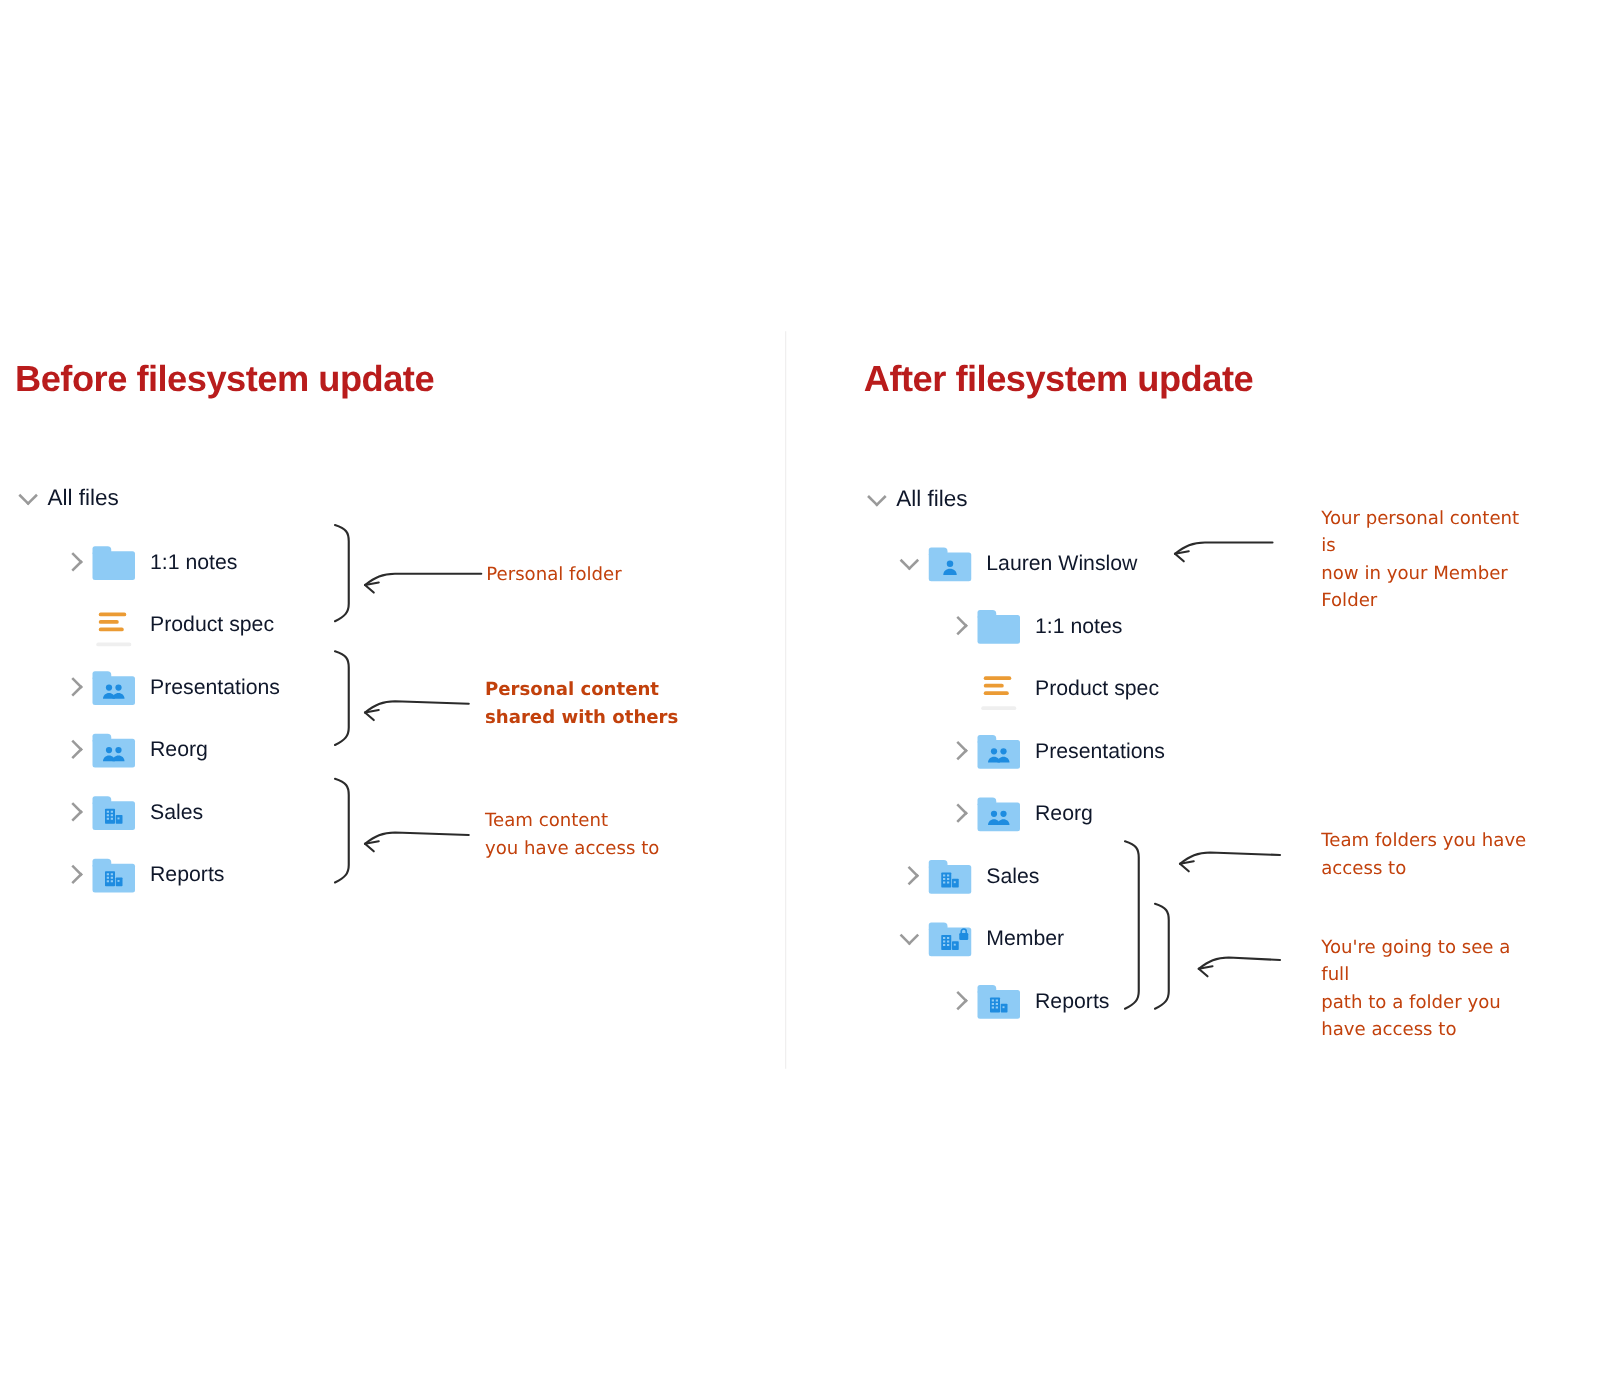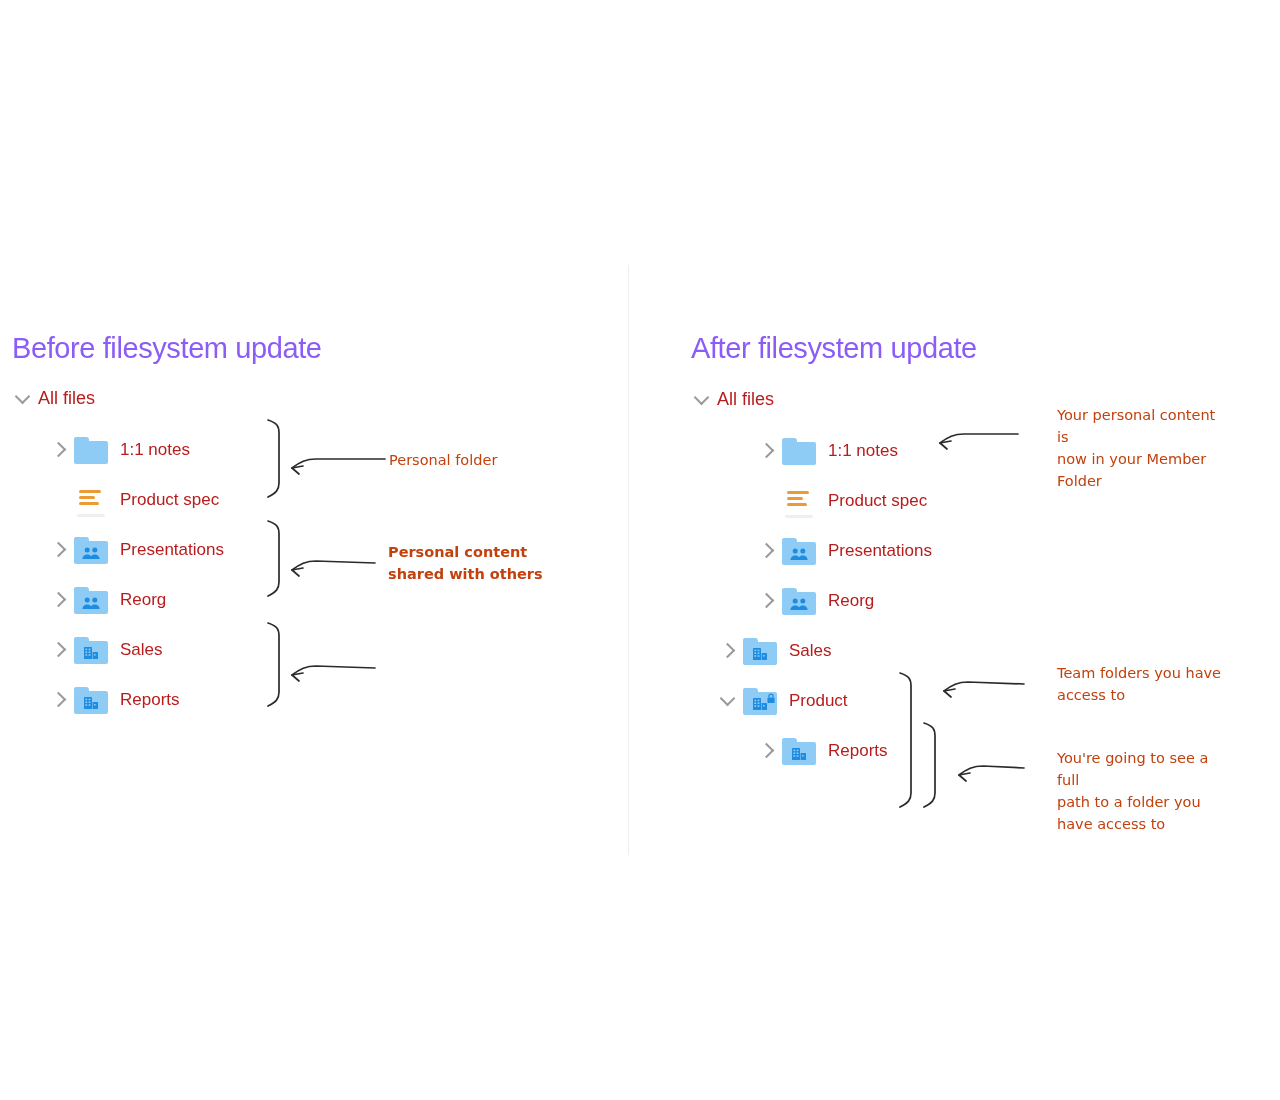--- a/index.html
+++ b/index.html
@@ -31,25 +31,24 @@
     left: 628px;
     top: 265px;
     width: 1px;
     height: 590px;
     background: #f0efef;
   }
 
   .panel-title {
     position: absolute;
     font-size: 29px;
-    font-weight: normal;
+    font-weight: bold;
     letter-spacing: -0.4px;
-    color: #8b5cf6;
+    color: #b91c1c;
     white-space: nowrap;
-    margin-top: 44px;
   }
   #title-before { left: 12px; top: 288px; }
   #title-after  { left: 63px; top: 288px; }
 
   
   .tree {
     position: absolute;
   }
   #tree-before { left: 12px; top: 372px; width: 300px; }
   #tree-after  { left: 63px; top: 373px; width: 340px; }
@@ -91,21 +90,21 @@
 
   .row-icon {
     flex: 0 0 auto;
     width: 34px;
     height: 30px;
     margin-right: 12px;
     position: relative;
   }
   .row-label {
     font-size: 17px;
-    color: #b91c1c;
+    color: #0f172a;
     white-space: nowrap;
     line-height: 1;
   }
   .row-label.root-label { font-size: 18px; }
 
   
   .folder {
     position: absolute;
     left: 0; top: 3px;
     width: 34px; height: 27px;
@@ -327,35 +326,56 @@
 
     <path d="M268 623 C 277 626, 279 629, 279 636 L 279 660 M279 660 L 279 692 C 279 699, 276 702, 268 706"></path>
 
     <path d="M375 668 L 316 666 C 306 666, 300 669, 292 675"></path>
     <path d="M292 675 L 303 673 M292 675 L 299 681"></path>
   </svg>
 
   <div class="anno" style="left:389px; top:449px;">Personal folder</div>
   <div class="anno" style="left:388px; top:541px;font-weight:bold;">Personal content
 shared with others</div>
+  <div class="anno" style="left:388px; top:646px;">Team content
+you have access to</div>
 </div>
 
 <div class="divider"></div>
 
 <div class="panel" id="panel-after">
 
   <div class="panel-title" id="title-after">After filesystem update</div>
 
   <div class="tree" id="tree-after">
 
     <div class="tree-row root">
       <span class="chevron down"></span>
       <span class="row-label root-label">All files</span>
     </div>
 
+    <div class="tree-row">
+      <span class="indent" style="width:26px"></span>
+      <span class="chevron down"></span>
+      <span class="row-icon">
+        <span class="folder">
+            <span class="tab"></span>
+            <span class="body"></span>
+          <span class="glyph">
+            <svg width="14" height="14" viewBox="0 0 14 14">
+                <g fill="#1e8ce0">
+              <circle cx="7" cy="4" r="2.6"></circle>
+              <path d="M1.6 13c0-3 2.4-5 5.4-5s5.4 2 5.4 5z"></path>
+            </g>
+              </svg>
+          </span>
+        </span>
+      </span>
+      <span class="row-label">Lauren Winslow</span>
+    </div>
 
     <div class="tree-row">
       <span class="indent" style="width:65px"></span>
       <span class="chevron"></span>
       <span class="row-icon">
         <span class="folder">
             <span class="tab"></span>
             <span class="body"></span>
           </span>
       </span>
@@ -474,21 +494,21 @@
               </svg>
           </span>
           <span class="lock">
             <svg width="10" height="11" viewBox="0 0 10 11">
               <path d="M3 4.6V3.2a2 2 0 0 1 4 0v1.4" fill="none" stroke="#1e8ce0" stroke-width="1.3"></path>
               <rect x="1.4" y="4.4" width="7.2" height="5.6" rx="1" fill="#1e8ce0"></rect>
             </svg>
           </span>
         </span>
       </span>
-      <span class="row-label">Product</span>
+      <span class="row-label">Member</span>
     </div>
 
     <div class="tree-row">
       <span class="indent" style="width:65px"></span>
       <span class="chevron"></span>
       <span class="row-icon">
         <span class="folder">
             <span class="tab"></span>
             <span class="body"></span>
           <span class="glyph">

